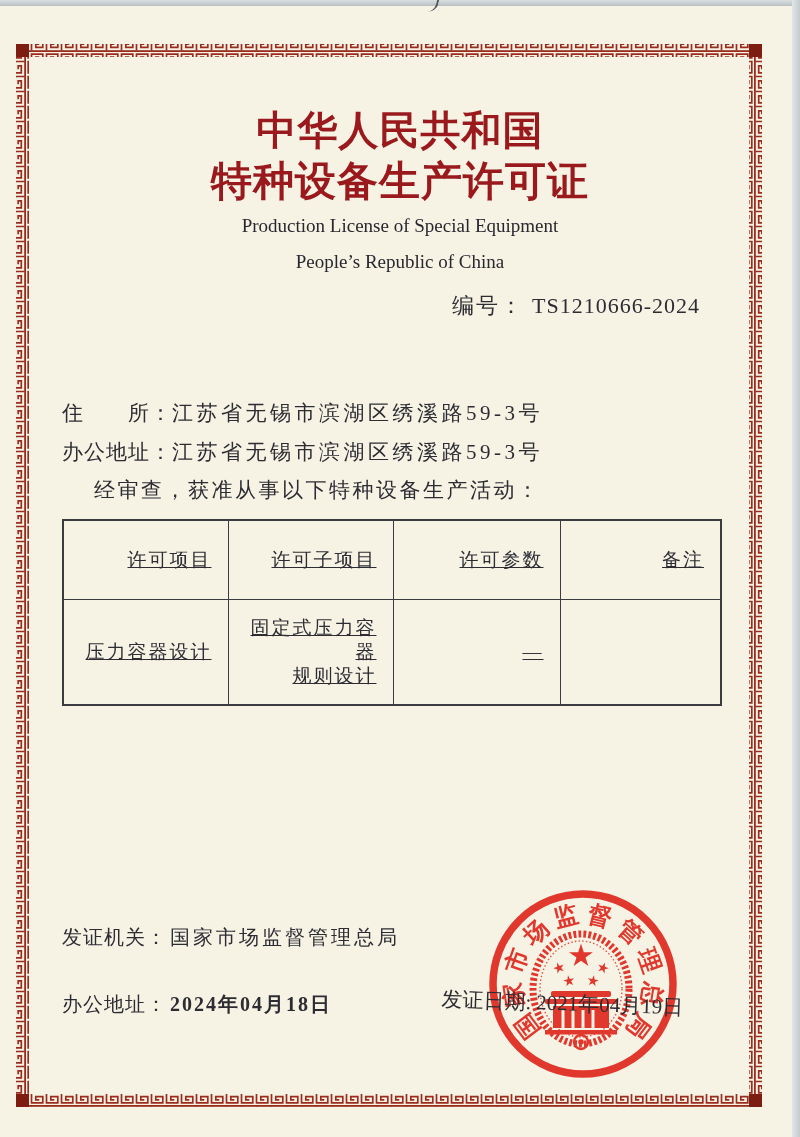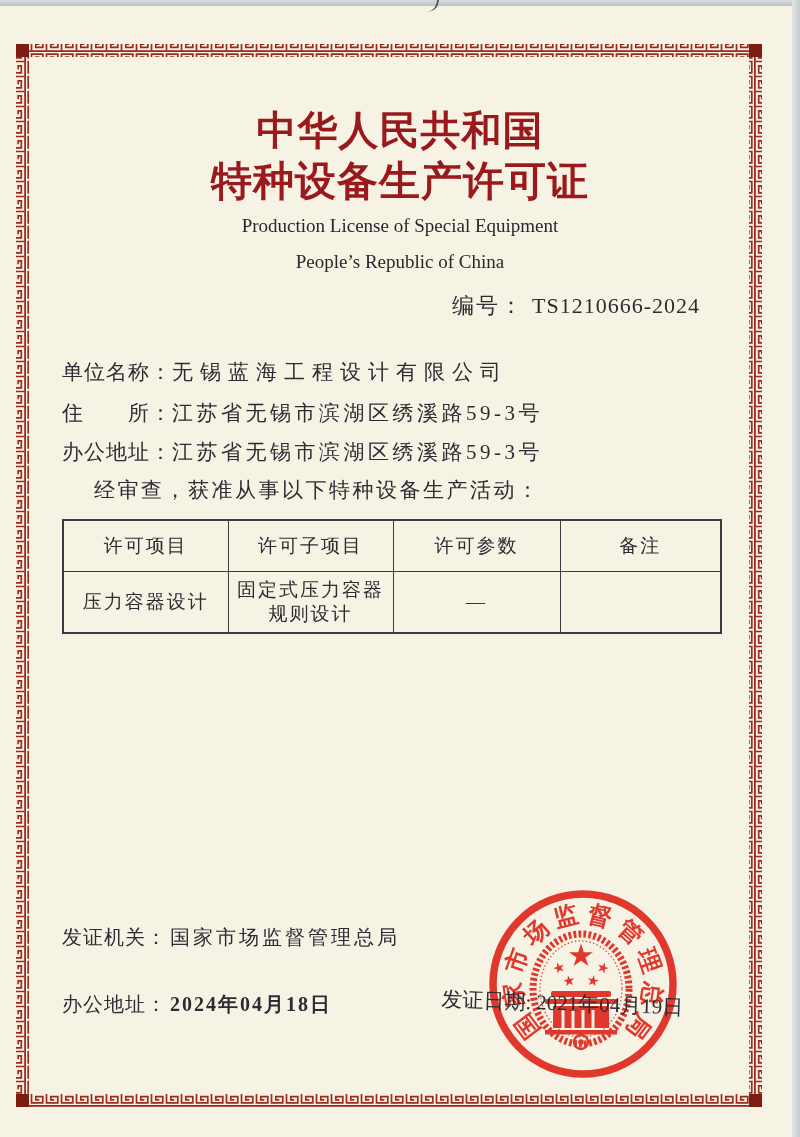--- a/index.html
+++ b/index.html
@@ -33,22 +33,22 @@
   .field-row{position:absolute;left:62px;font-size:21px;white-space:nowrap;}
   .field-label{display:inline-block;width:110px;letter-spacing:1px;}
   .row-name{top:358px;}  .row-addr1{top:399px;}  .row-addr2{top:438px;}
   .v-name{letter-spacing:7px;}
   .v-addr{letter-spacing:3.5px;}
   .statement{position:absolute;left:94px;top:476px;font-size:21px;letter-spacing:2.5px;}
 
   table.permit{position:absolute;left:62px;top:519px;width:658px;height:104px;
     border-collapse:collapse;table-layout:fixed;font-size:19px;}
   table.permit th,table.permit td{
-    border:1.6px solid #3c3b42;text-align:center;vertical-align:middle;
-    font-weight:normal;letter-spacing:2px;padding:2px;}
+    border:1.6px solid #3c3b42;text-align:right;vertical-align:middle;
+    font-weight:normal;letter-spacing:2px;padding:16px;text-decoration:underline;}
   table.permit{border:2px solid #3c3b42;}
   table.permit th{height:46px;}
   table.permit td{height:56px;white-space:pre-line;line-height:24px;}
 
   .footer-row{position:absolute;left:62px;font-size:20px;white-space:nowrap;}
   .footer-row .field-label{width:108px;}
   .row-issuer{top:924px;}
   .row-valid{top:991px;}
   .v-issuer{letter-spacing:3px;}
   .v-valid{letter-spacing:2px;font-weight:bold;}
@@ -101,23 +101,20 @@
 
   <div class="title-cn title-cn2">特种设备生产许可证</div>
   <div class="title-cn title-cn1">中华人民共和国</div>
   <div class="title-en title-en1">Production License of Special Equipment</div>
   <div class="title-en title-en2">People’s Republic of China</div>
 
   <div class="license-no">
     <span class="lbl">编号：</span><span class="val">TS1210666-2024</span>
   </div>
 
-  <div class="field-row row-name">
-    <span class="field-label">单位名称：</span><span class="v-name">无锡蓝海工程设计有限公司</span>
-  </div>
   <div class="field-row row-addr1">
     <span class="field-label">住　　所：</span><span class="v-addr">江苏省无锡市滨湖区绣溪路59-3号</span>
   </div>
   <div class="field-row row-addr2">
     <span class="field-label">办公地址：</span><span class="v-addr">江苏省无锡市滨湖区绣溪路59-3号</span>
   </div>
 
   <div class="statement">经审查，获准从事以下特种设备生产活动：</div>
 
   <table class="permit">

